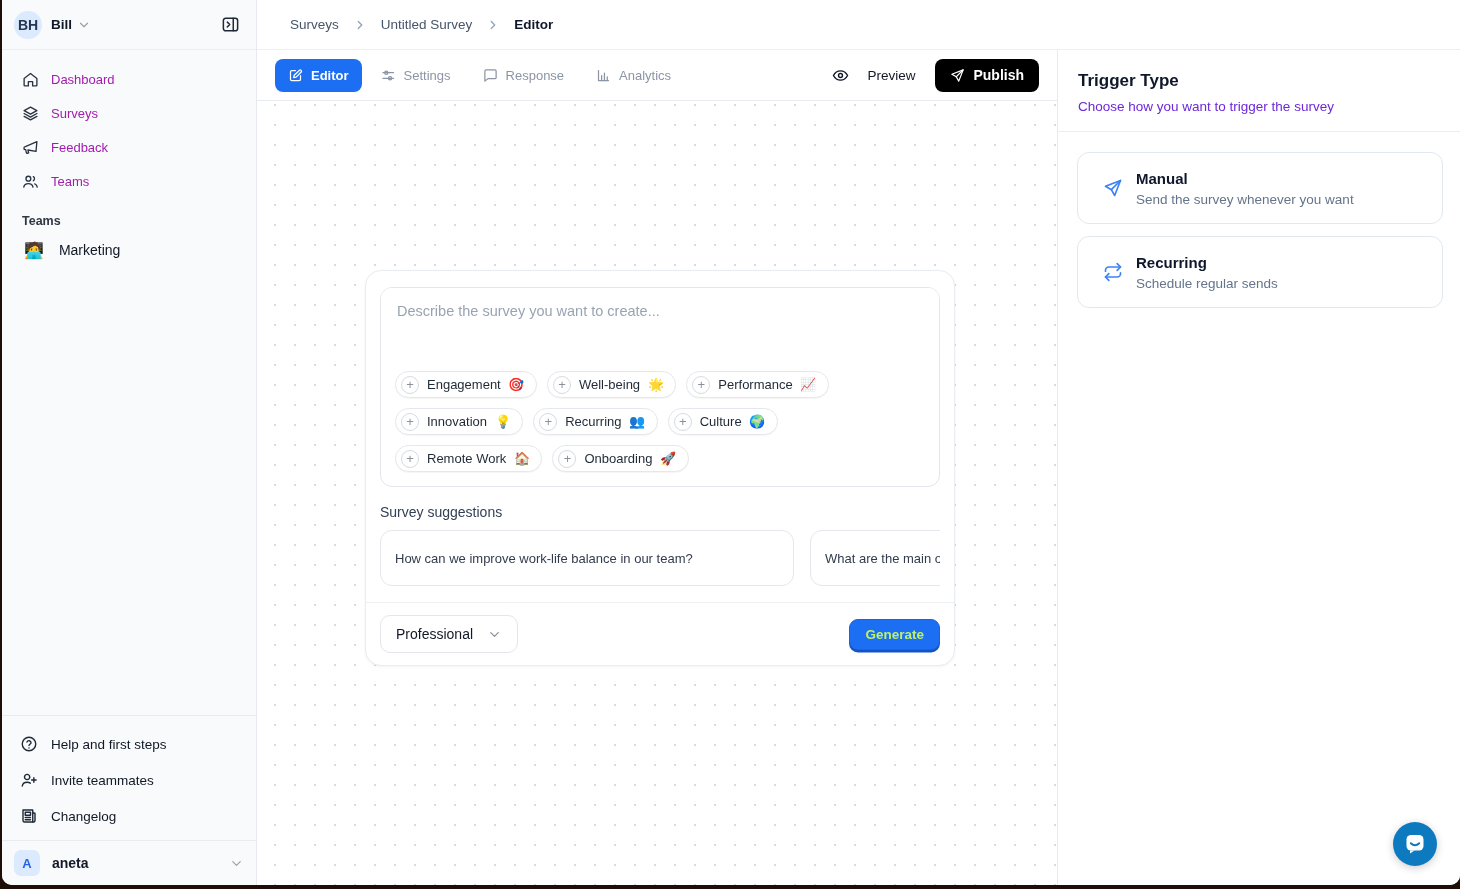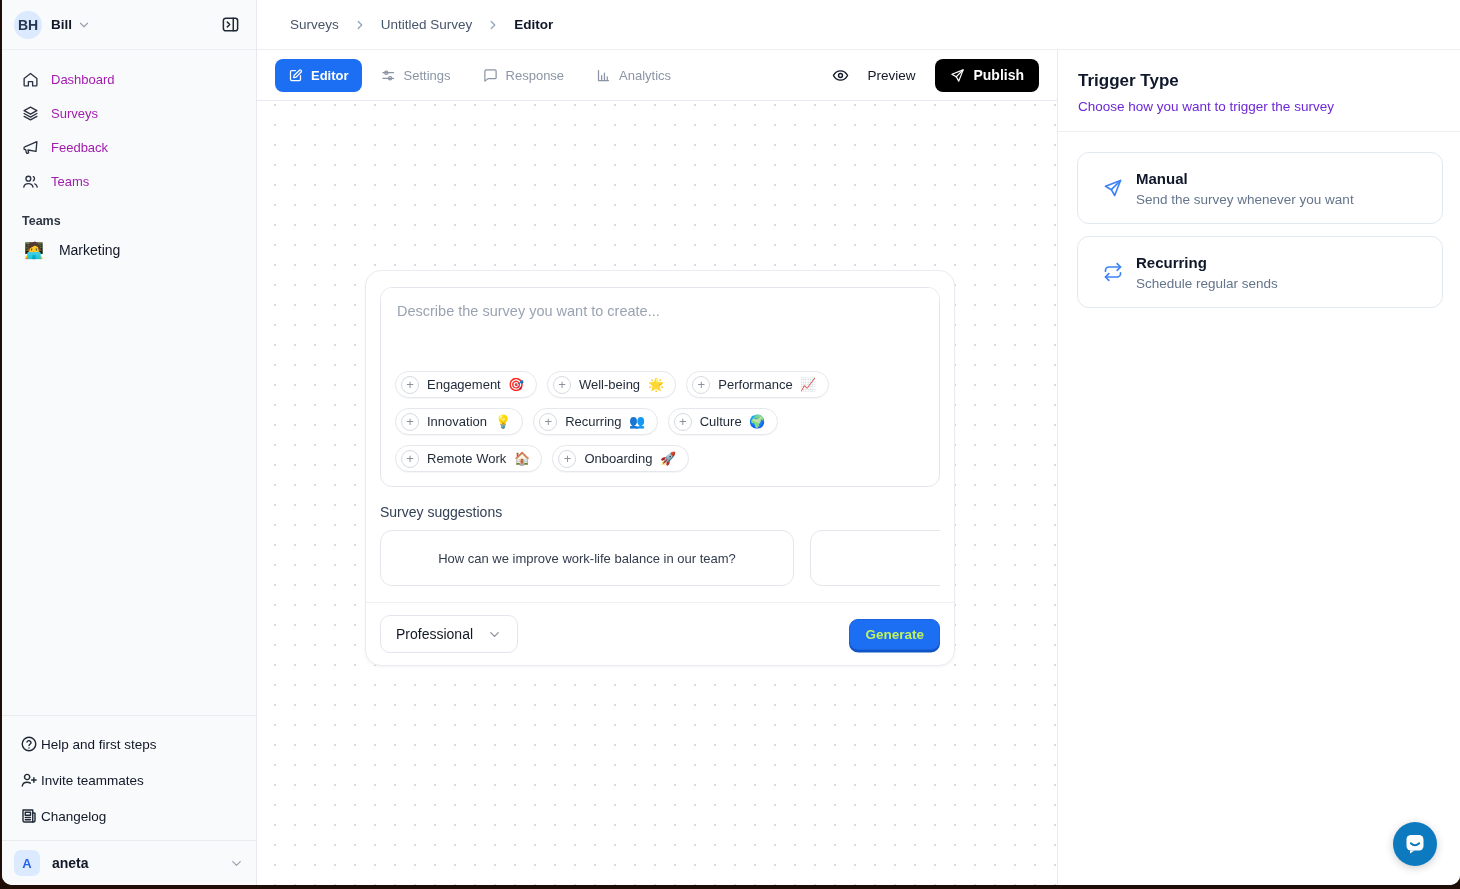--- a/index.html
+++ b/index.html
@@ -33,21 +33,21 @@
     border-radius:8px; cursor:pointer; color:#a21caf;
   }
   .nav-item .ni-icon { color:#2b3342; display:flex; }
   .nav-item .ni-label { font-size:13px; }
   .teams-label { font-size:12.5px; font-weight:bold; color:#2f3744; margin:16px 10px 4px; }
   .team-item { display:flex; align-items:center; gap:15px; height:36px; padding:0 12px; border-radius:8px; cursor:pointer; }
   .team-emoji { font-size:16px; }
   .team-name { font-size:14px; color:#111827; }
   .sidebar-spacer { flex:1; }
   .sidebar-footer { border-top:1px solid #e9ebf0; padding:10px 10px 6px; }
-  .foot-item { display:flex; align-items:center; gap:3px; height:36px; padding:0 8px; border-radius:8px; cursor:pointer; color:#111827; }
+  .foot-item { display:flex; align-items:center; gap:13px; height:36px; padding:0 8px; border-radius:8px; cursor:pointer; color:#111827; }
   .foot-item .fi-icon { color:#1f2937; display:flex; }
   .foot-item .fi-label { font-size:13.5px; font-weight:500; }
   .account-row {
     border-top:1px solid #e9ebf0; height:45px; display:flex; align-items:center; gap:12px; padding:0 12px; cursor:pointer;
   }
   .acct-avatar {
     width:26px; height:26px; border-radius:7px; background:#dbeafe; color:#2563eb;
     font-size:13px; font-weight:bold; display:flex; align-items:center; justify-content:center;
   }
   .acct-name { font-size:14px; font-weight:bold; color:#111827; }
@@ -110,21 +110,21 @@
     width:18px; height:18px; border:1px solid #d6dae1; border-radius:50%; color:#8a919c;
     font-size:13px; line-height:15px; text-align:center; flex:0 0 18px;
   }
   .chip-label { font-size:13px; color:#1f2937; }
   .chip-emoji { font-size:13px; }
   .sugg-title { font-size:14px; font-weight:500; color:#334155; margin:17px 14px 10px; }
   .sugg-row { display:flex; gap:16px; margin:0 14px; overflow:hidden; }
   .sugg-card {
     flex:0 0 414px; height:56px; border:1px solid #e4e7ec; border-radius:12px;
     padding:12px 14px; font-size:13px; color:#323c4d; cursor:pointer; background:#fff;
-    text-align:center; font-family:inherit;
+    text-align:left; font-family:inherit;
   }
   .composer-bottom {
     border-top:1px solid #eef0f4; margin-top:16px; padding:12px 14px;
     display:flex; align-items:center; justify-content:space-between;
   }
   .tone-select {
     display:flex; align-items:center; gap:14px; height:38px; padding:0 15px;
     border:1px solid #e3e6ec; border-radius:10px; background:#fff; cursor:pointer; font-family:inherit;
   }
   .tone-value { font-size:14px; color:#111827; }

